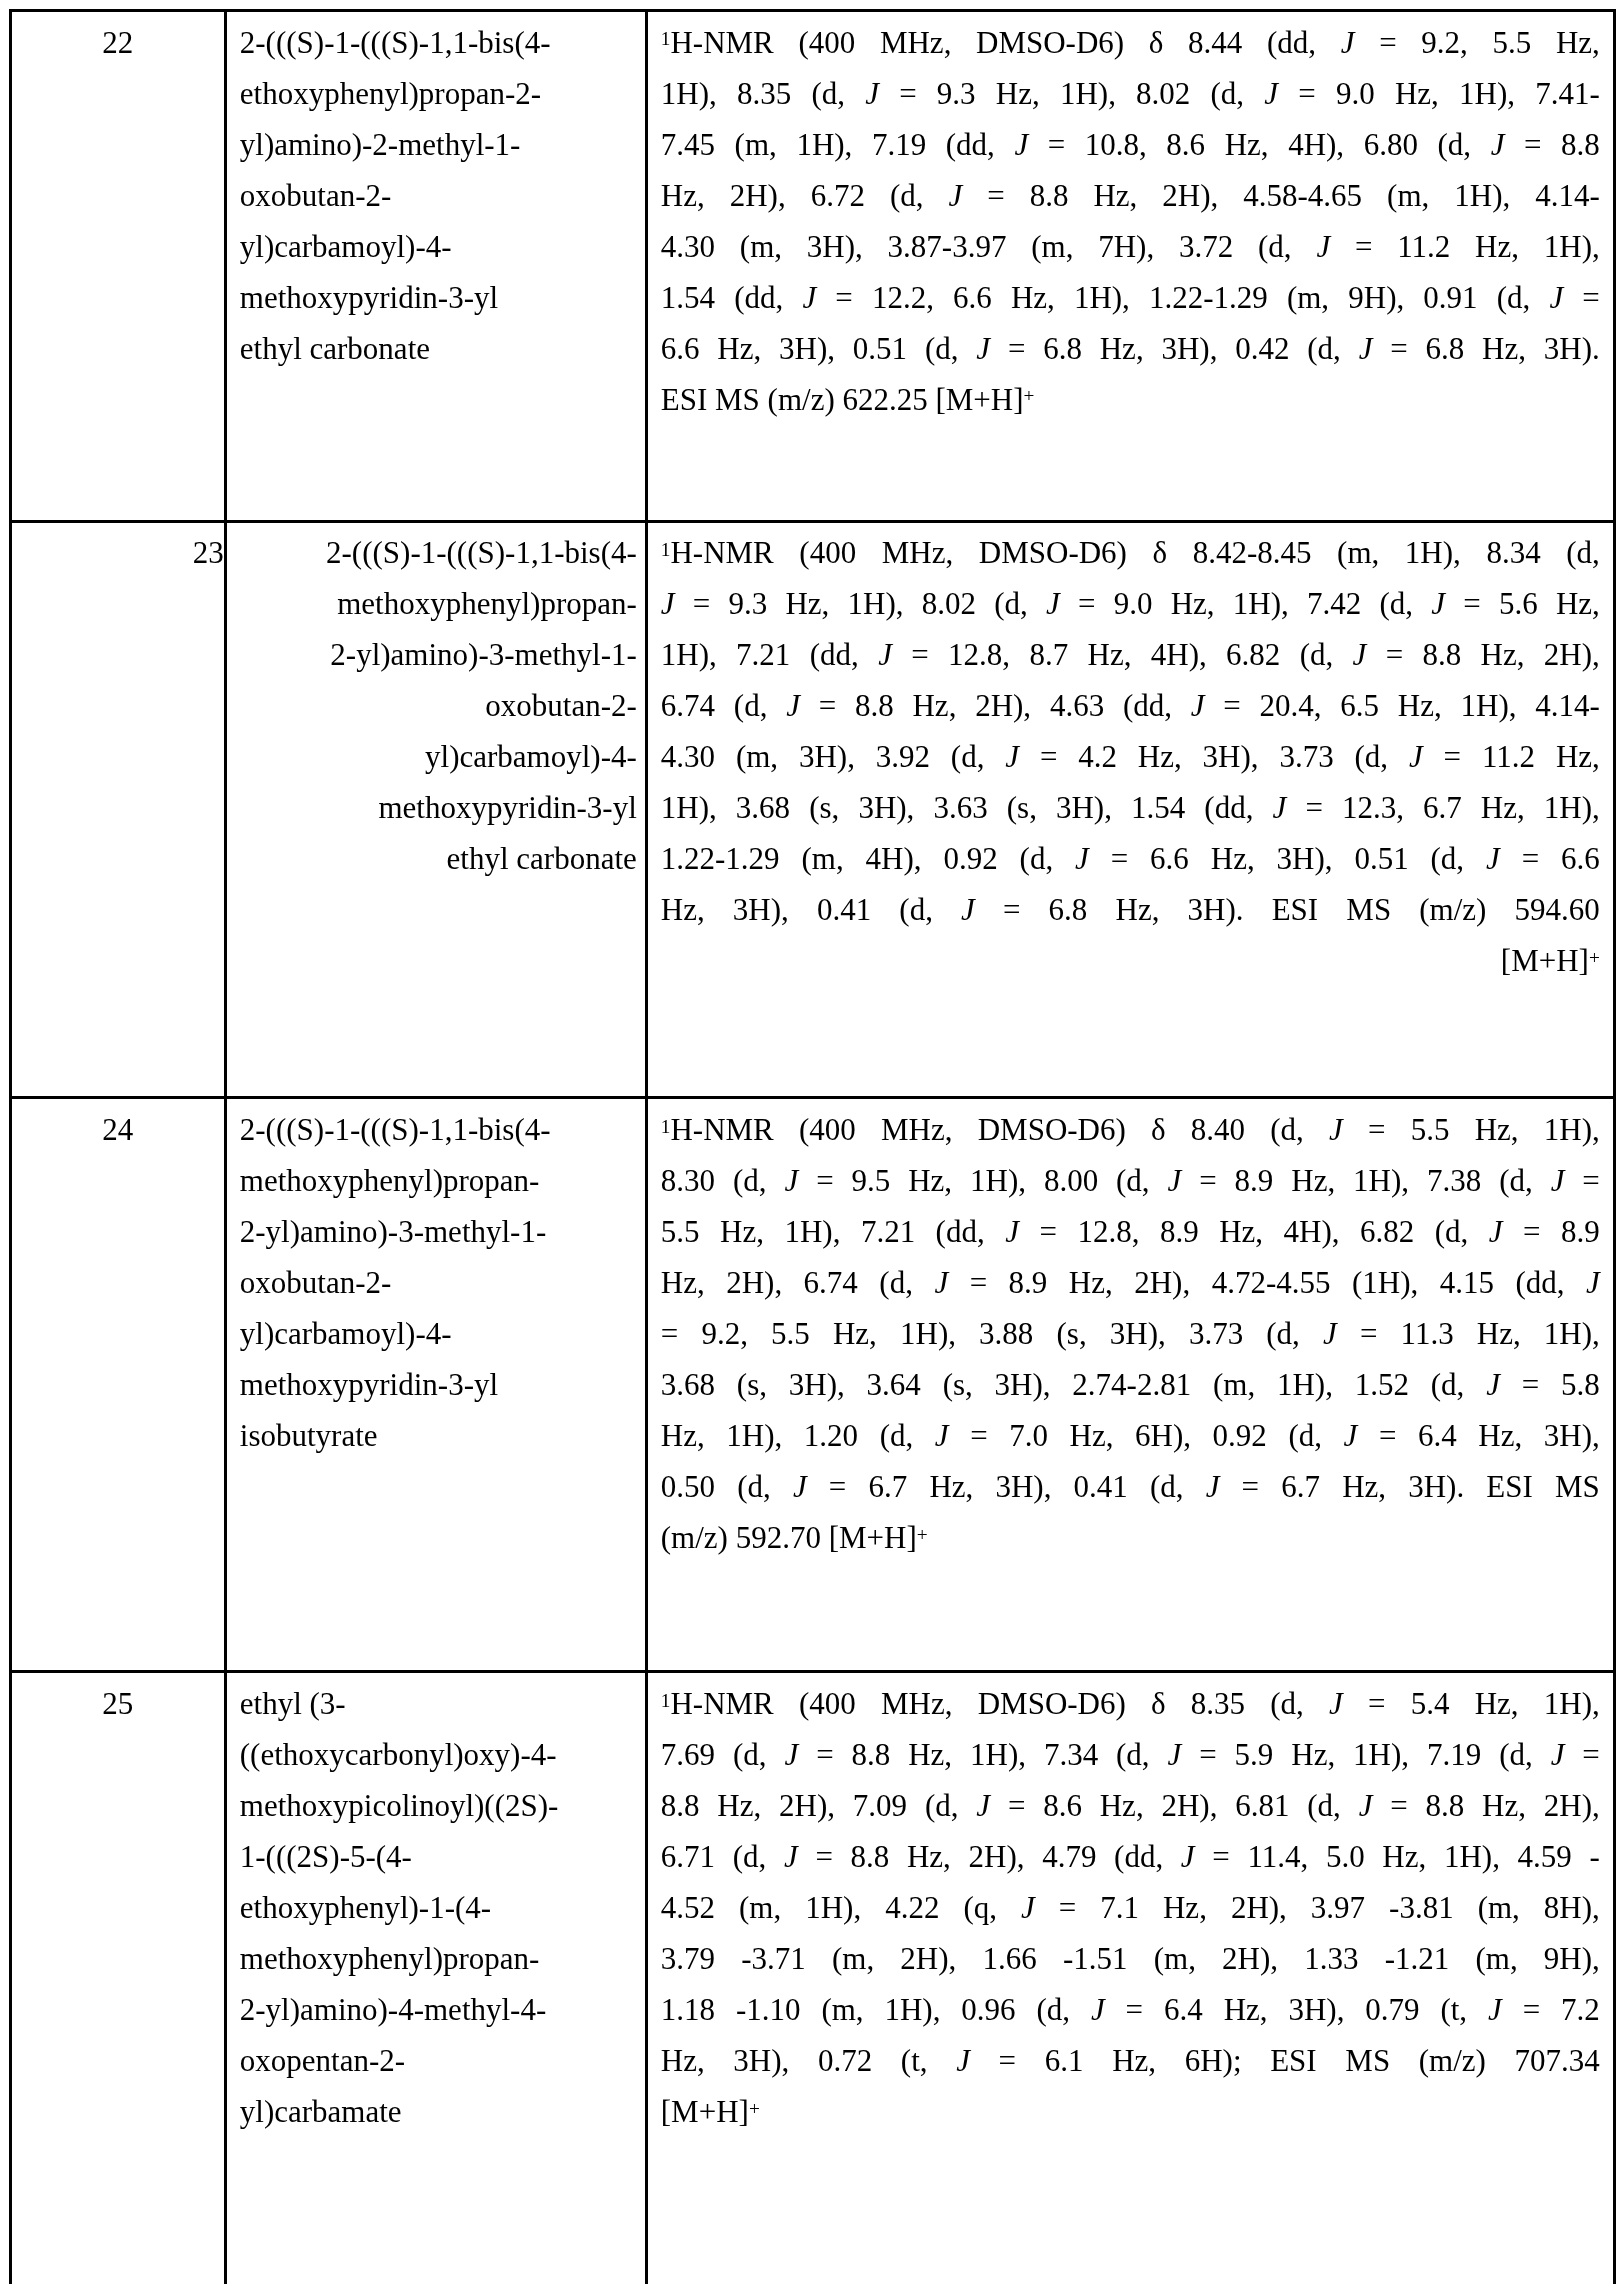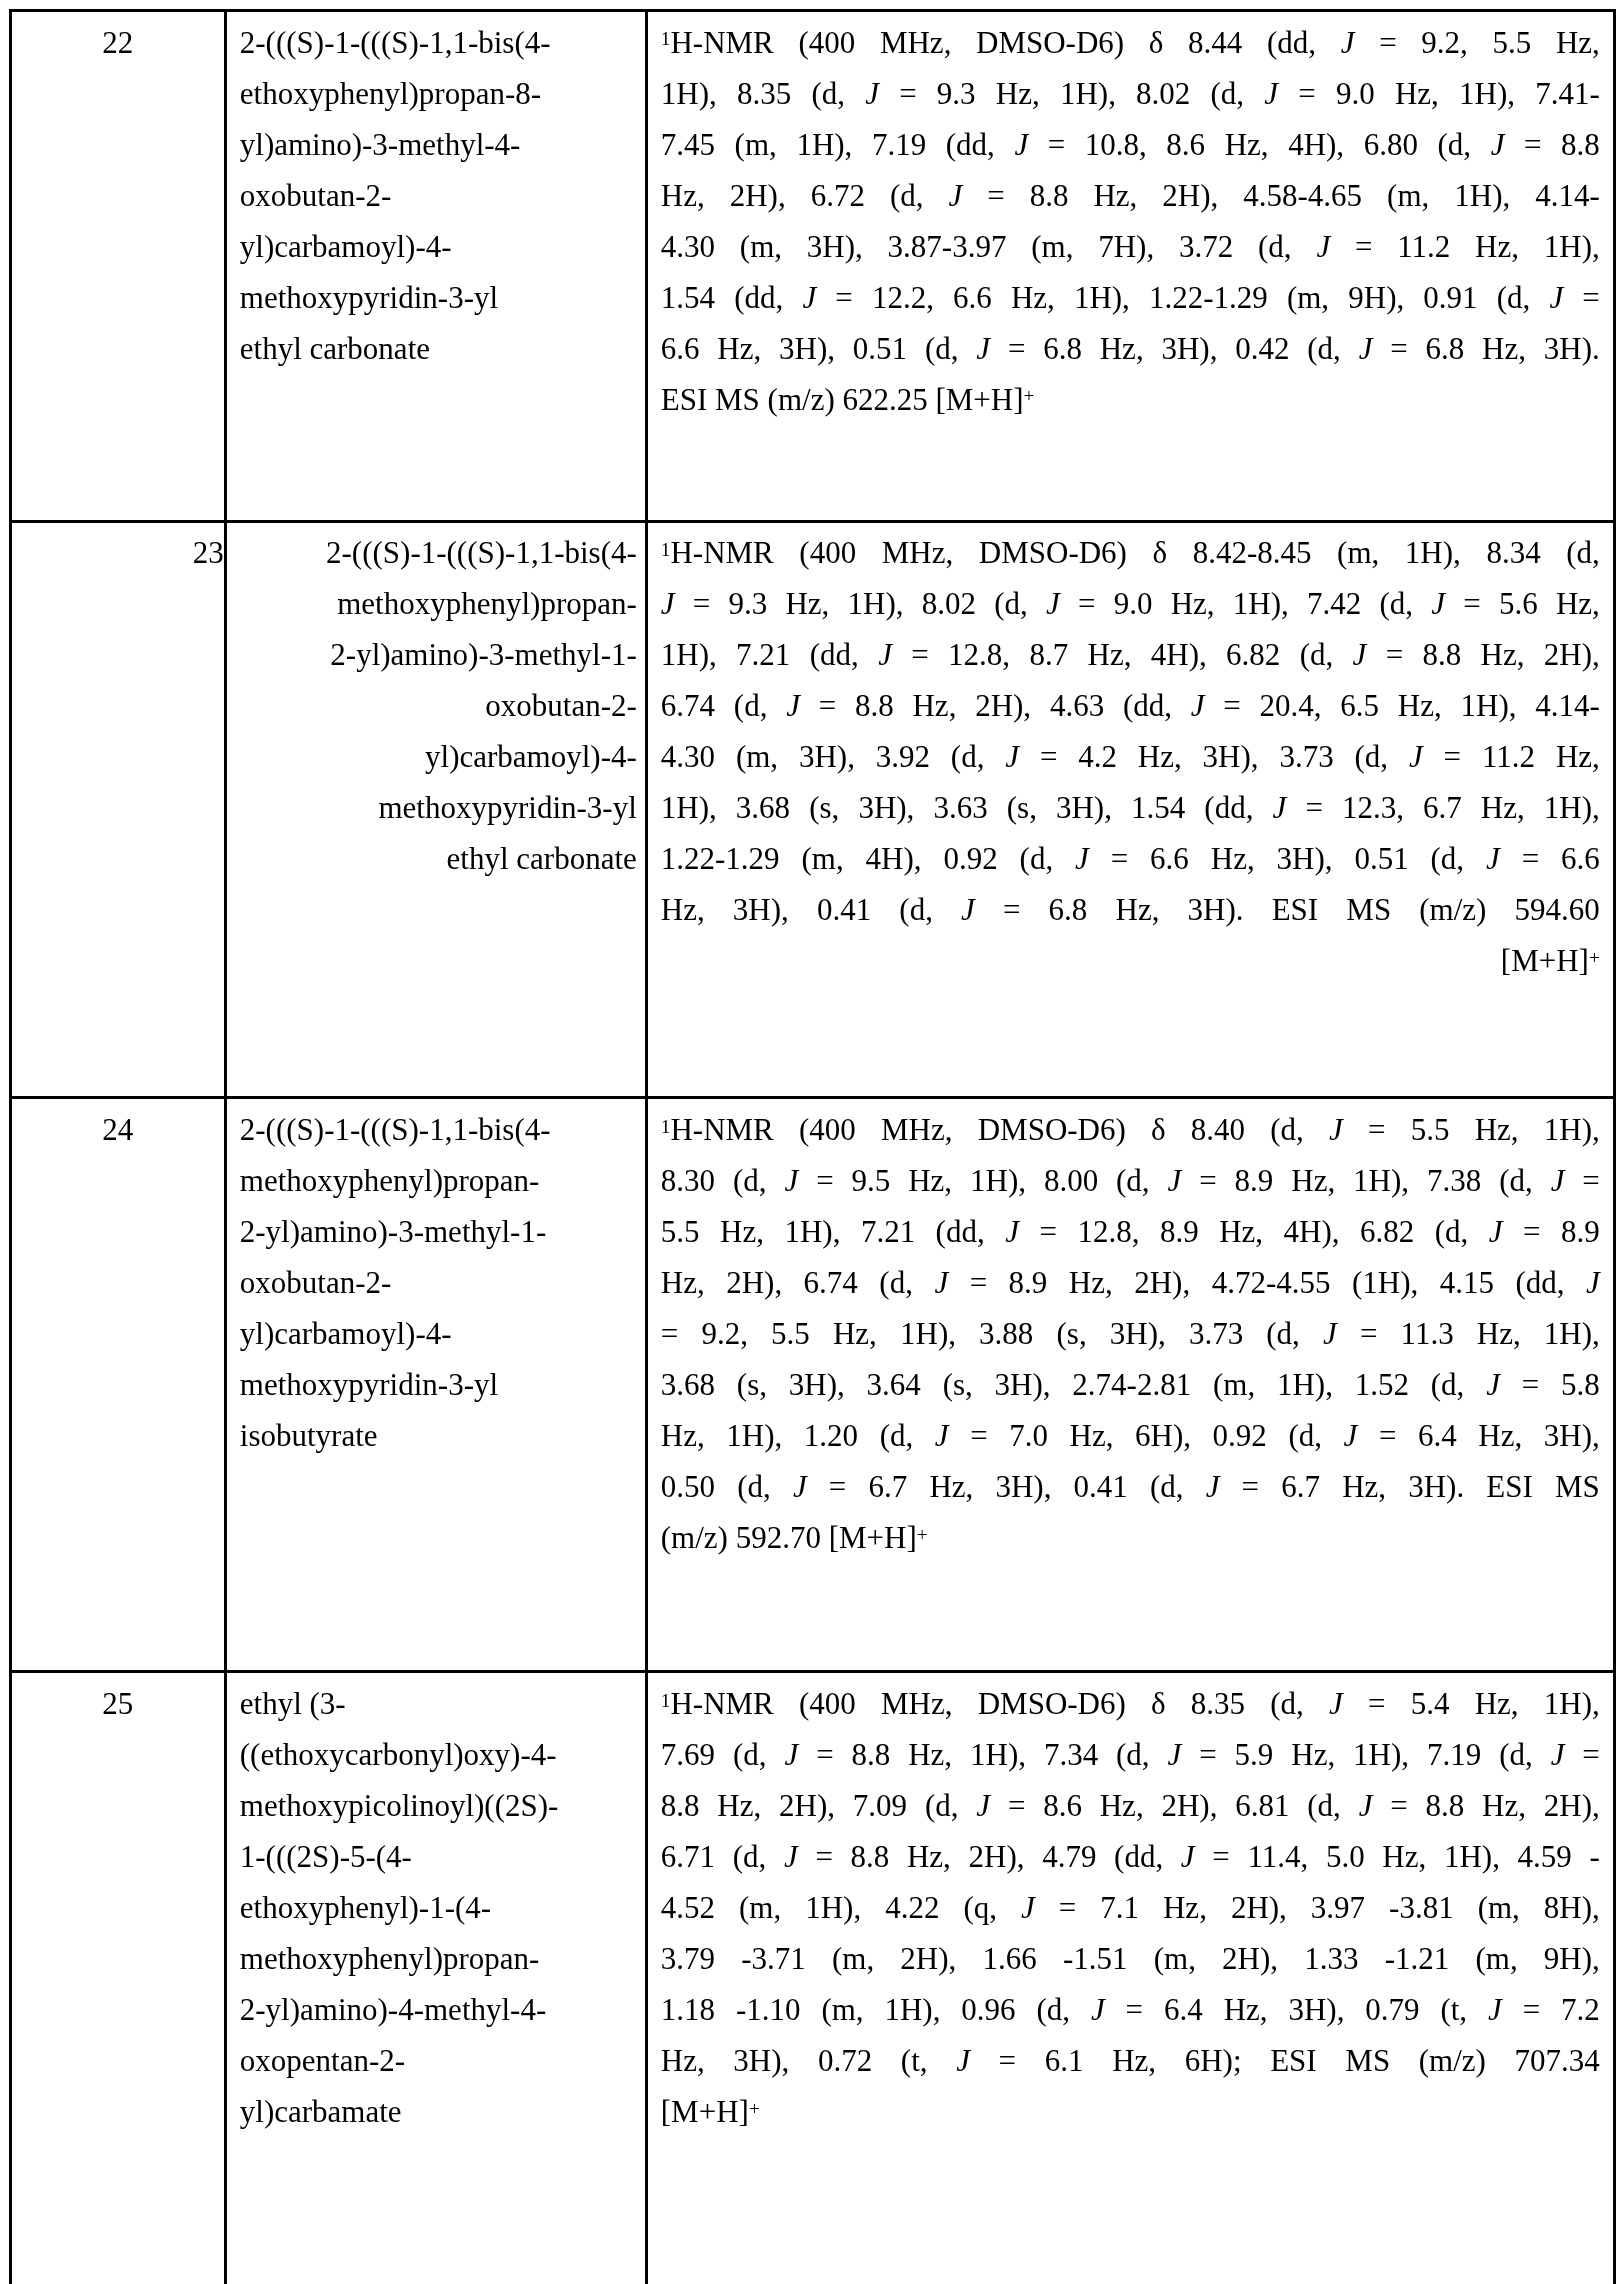--- a/index.html
+++ b/index.html
@@ -72,22 +72,22 @@
   <colgroup>
     <col class="col-id">
     <col class="col-name">
     <col class="col-data">
   </colgroup>
   <tbody id="table-body">
     <tr class="row-22">
       <td class="cell-id">22</td>
       <td class="cell-name">
           <span class="line">2-(((S)-1-(((S)-1,1-bis(4-</span>
-          <span class="line">ethoxyphenyl)propan-8-</span>
-          <span class="line">yl)amino)-3-methyl-4-</span>
+          <span class="line">ethoxyphenyl)propan-2-</span>
+          <span class="line">yl)amino)-2-methyl-1-</span>
           <span class="line">oxobutan-2-</span>
           <span class="line">yl)carbamoyl)-4-</span>
           <span class="line">methoxypyridin-3-yl</span>
           <span class="line">ethyl carbonate</span>
         </td>
       <td class="cell-data">
           <span class="line justify"><span class="sup">1</span>H-NMR (400 MHz, DMSO-D6) δ 8.44 (dd, <span class="ital">J</span> = 9.2, 5.5 Hz,</span>
           <span class="line justify">1H), 8.35 (d, <span class="ital">J</span> = 9.3 Hz, 1H), 8.02 (d, <span class="ital">J</span> = 9.0 Hz, 1H), 7.41-</span>
           <span class="line justify">7.45 (m, 1H), 7.19 (dd, <span class="ital">J</span> = 10.8, 8.6 Hz, 4H), 6.80 (d, <span class="ital">J</span> = 8.8</span>
           <span class="line justify">Hz, 2H), 6.72 (d, <span class="ital">J</span> = 8.8 Hz, 2H), 4.58-4.65 (m, 1H), 4.14-</span>

